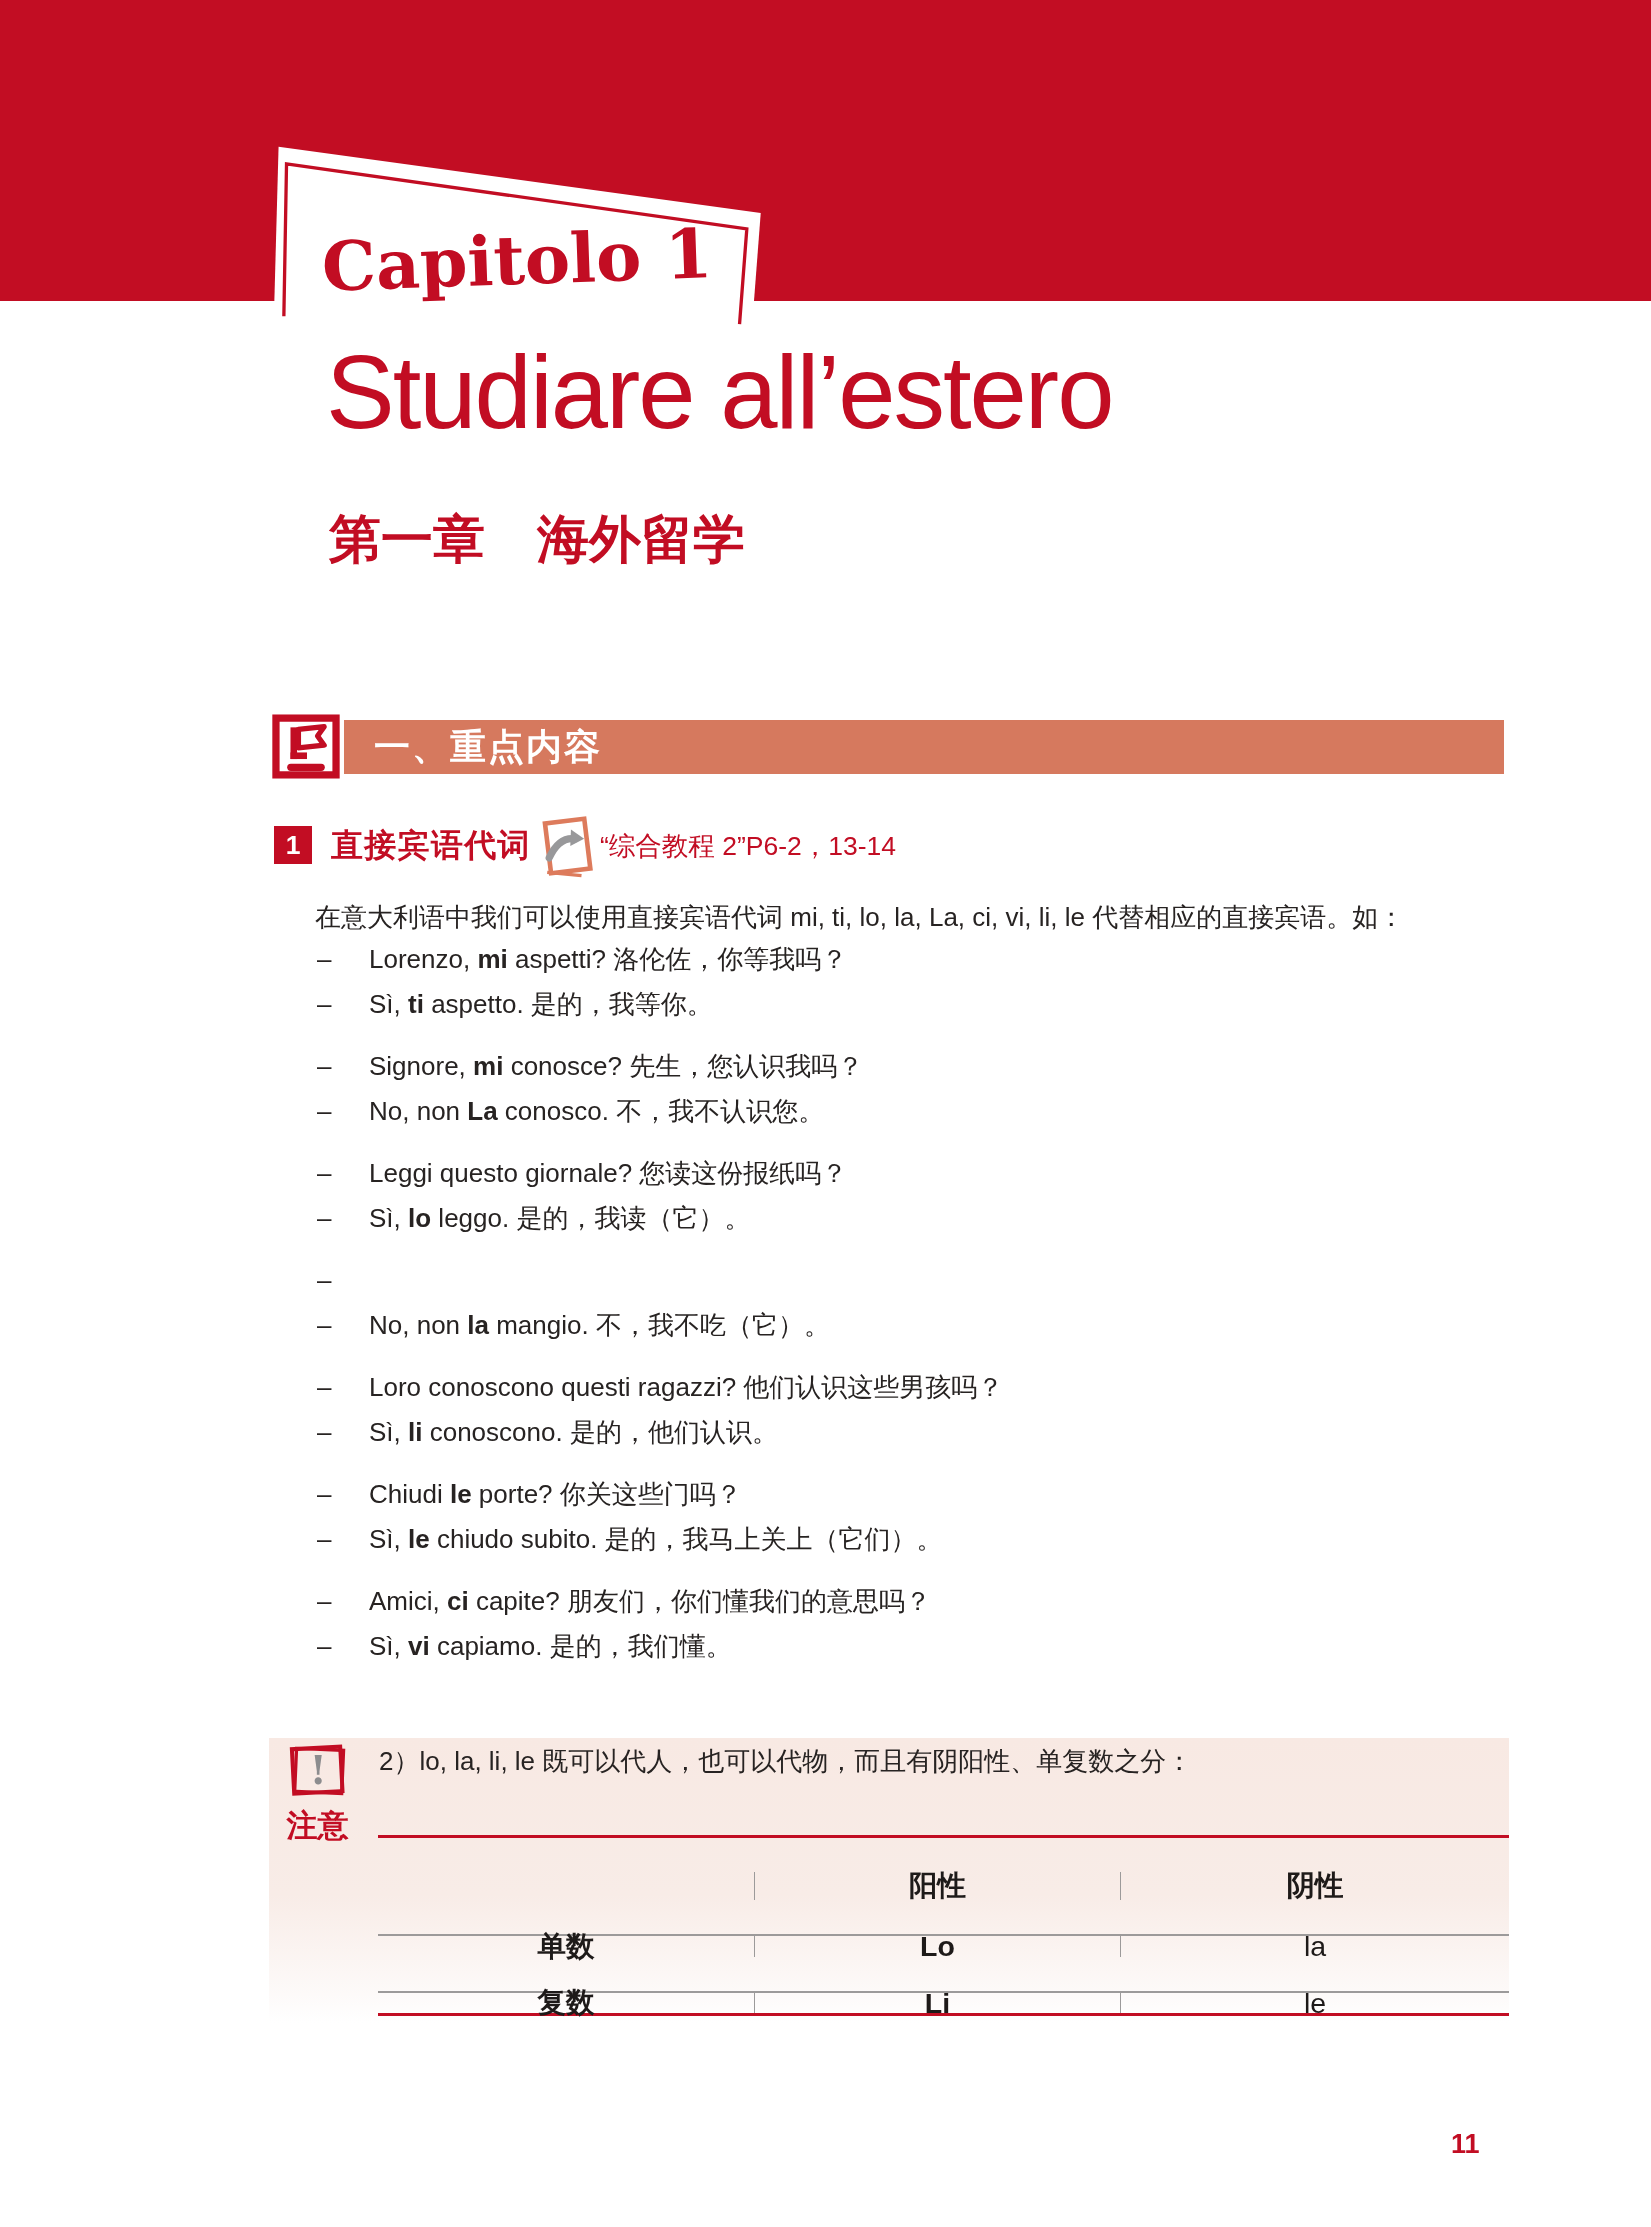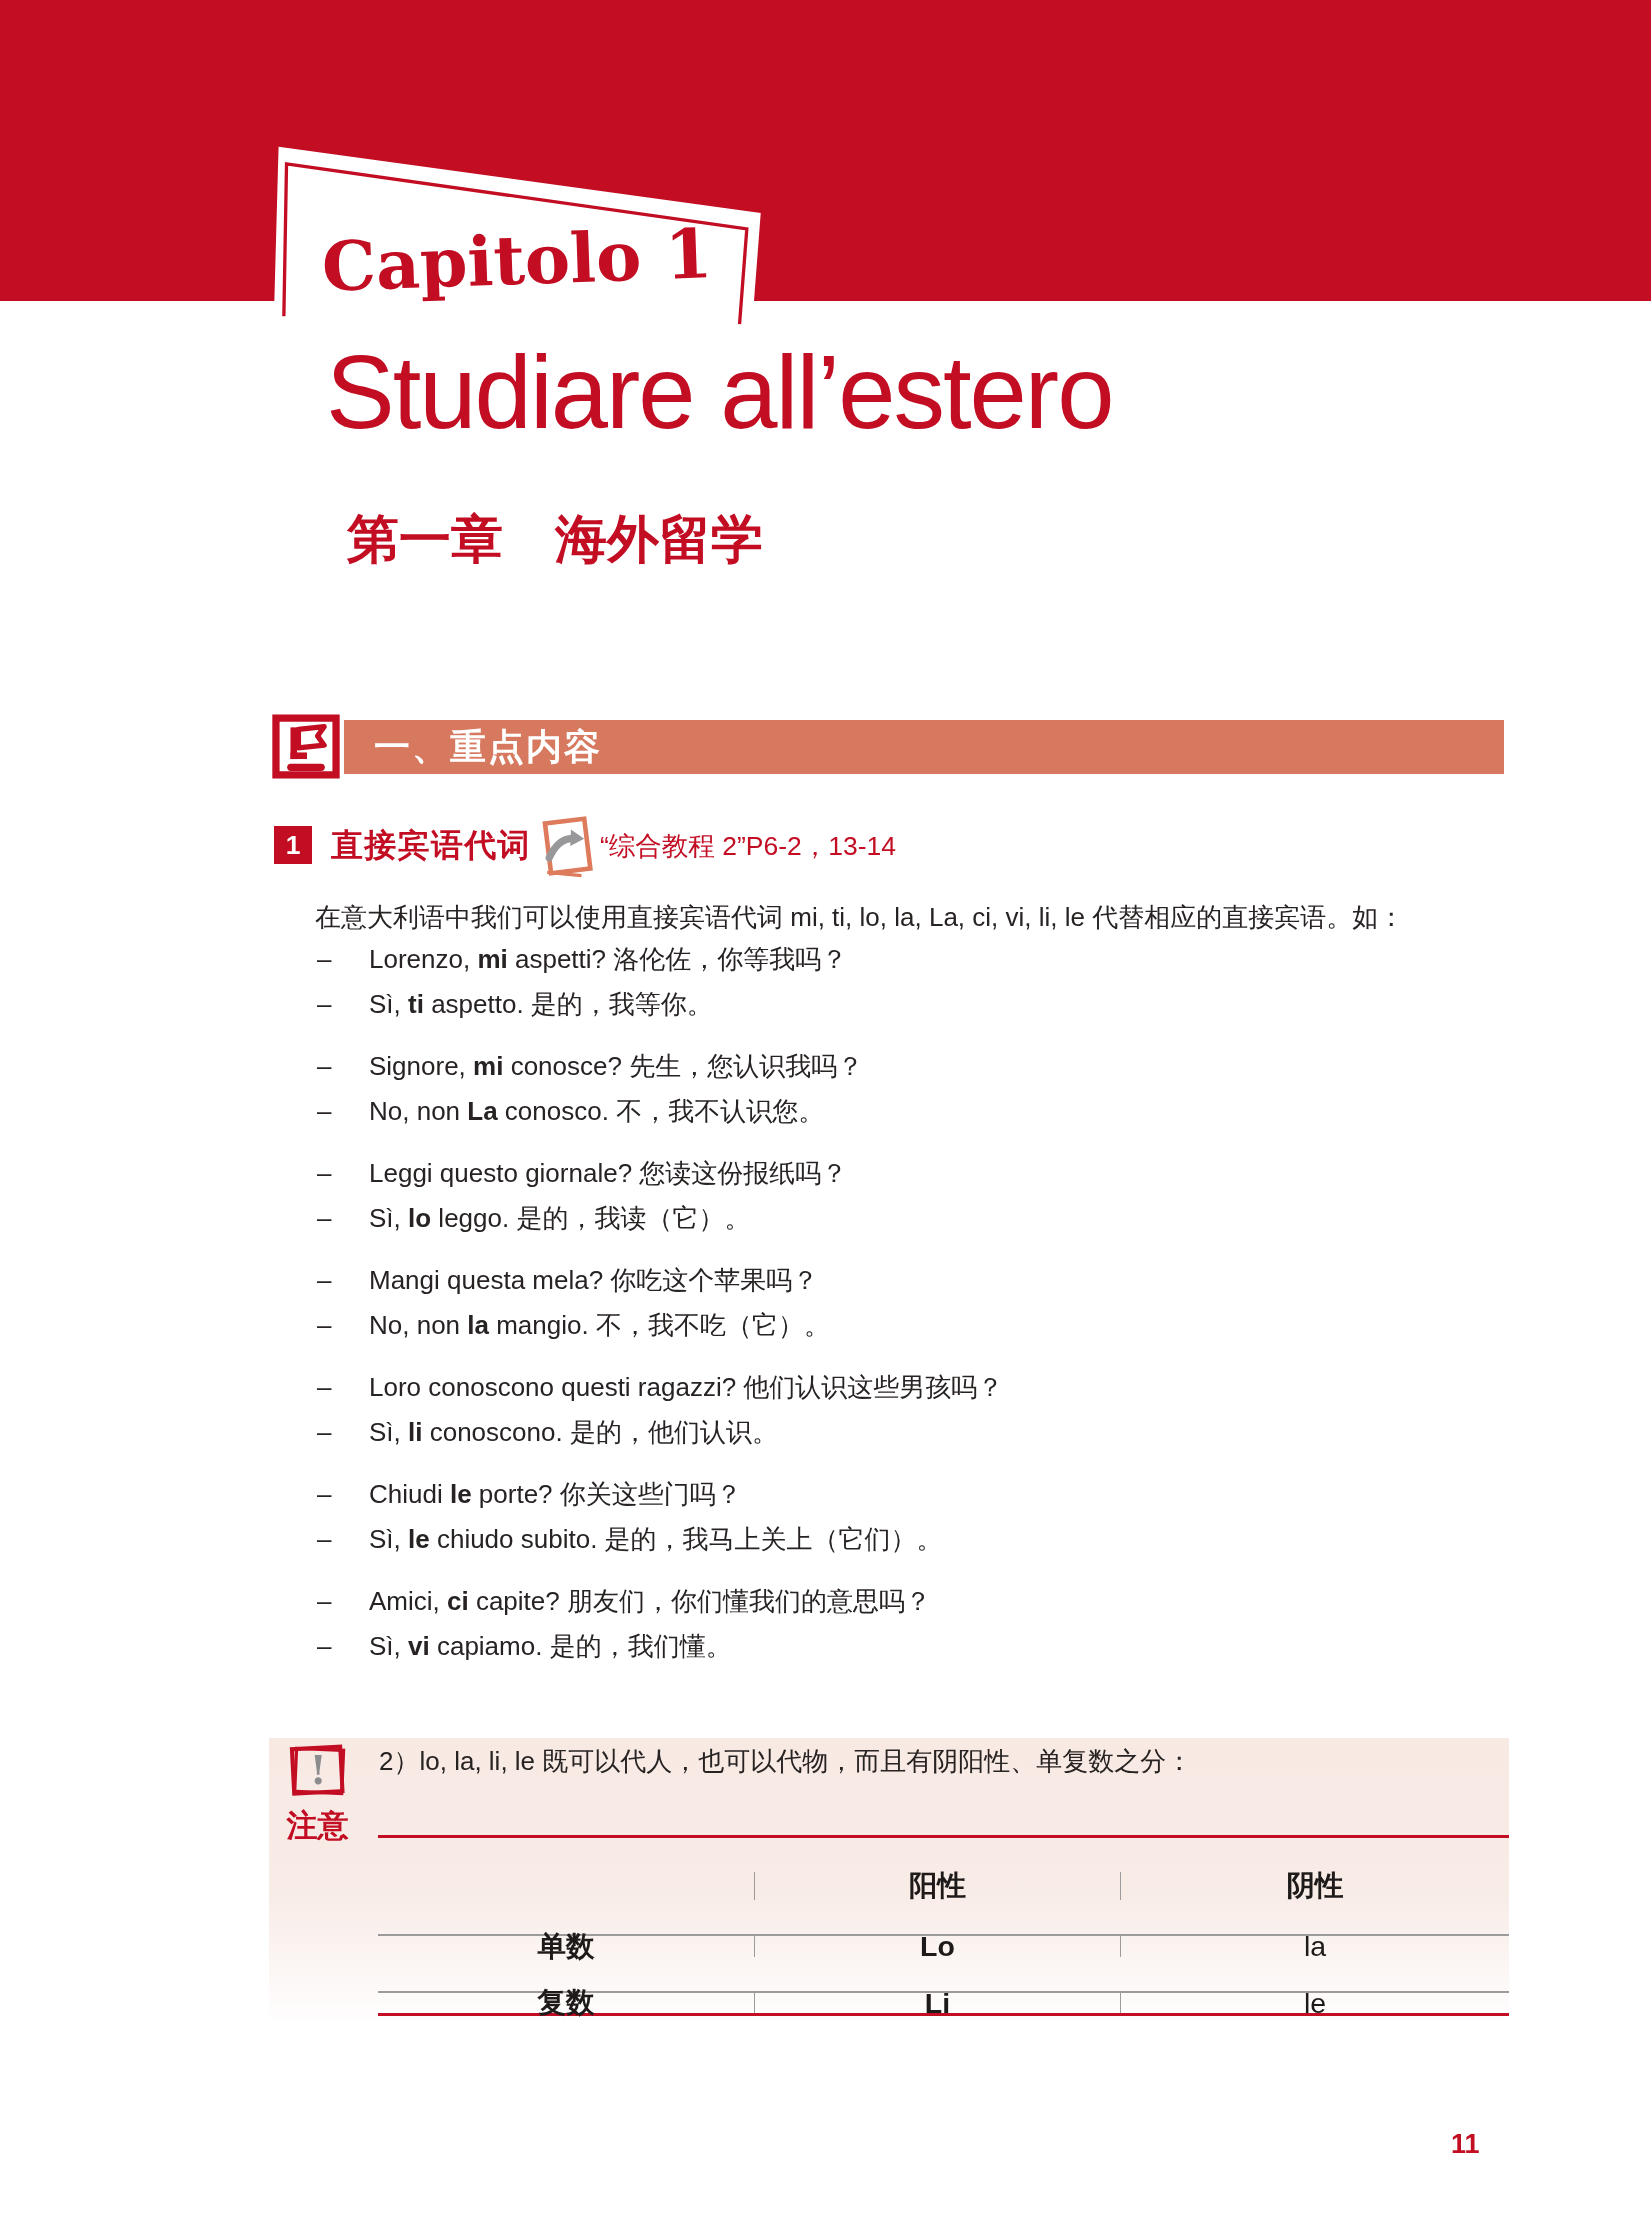--- a/index.html
+++ b/index.html
@@ -26,21 +26,21 @@
     left:285px;top:211px;width:464px;text-align:center;
     font-family:"DejaVu Serif","Liberation Serif",serif;font-weight:bold;
     font-size:68px;line-height:99px;color:var(--red);
     transform:rotate(-2deg);
   }
   .page-title{
     left:326px;top:330px;width:1126px;
     font-size:103px;line-height:126px;letter-spacing:-2px;color:var(--red);
   }
   .page-subtitle{
-    left:347px;top:510px;width:795px;
+    left:329px;top:510px;width:795px;
     font-size:52px;line-height:58px;font-weight:bold;color:var(--red);
   }
 
   
   .section-bar{left:344px;top:720px;width:1160px;height:54px;background:var(--salmon);}
   .section-bar-label{
     left:374px;top:720px;height:69px;line-height:54px;
     font-size:36px;font-weight:bold;color:#ffffff;letter-spacing:2px;
   }
   .flag-icon-box{left:272px;top:714px;}
@@ -164,21 +164,20 @@
         <span><span>Leggi questo giornale? 您读这份报纸吗？</span></span>
       </div>
       <div class="dline">
         <span class="dash">–</span>
         <span><span>Sì, </span><b>lo</b><span> leggo. 是的，我读（它）。</span></span>
       </div>
     </div>
     <div class="pair">
       <div class="dline">
         <span class="dash">–</span>
-        <span><span>Mangi questa mela? 你吃这个苹果吗？</span></span>
       </div>
       <div class="dline">
         <span class="dash">–</span>
         <span><span>No, non </span><b>la</b><span> mangio. 不，我不吃（它）。</span></span>
       </div>
     </div>
     <div class="pair">
       <div class="dline">
         <span class="dash">–</span>
         <span><span>Loro conoscono questi ragazzi? 他们认识这些男孩吗？</span></span>

